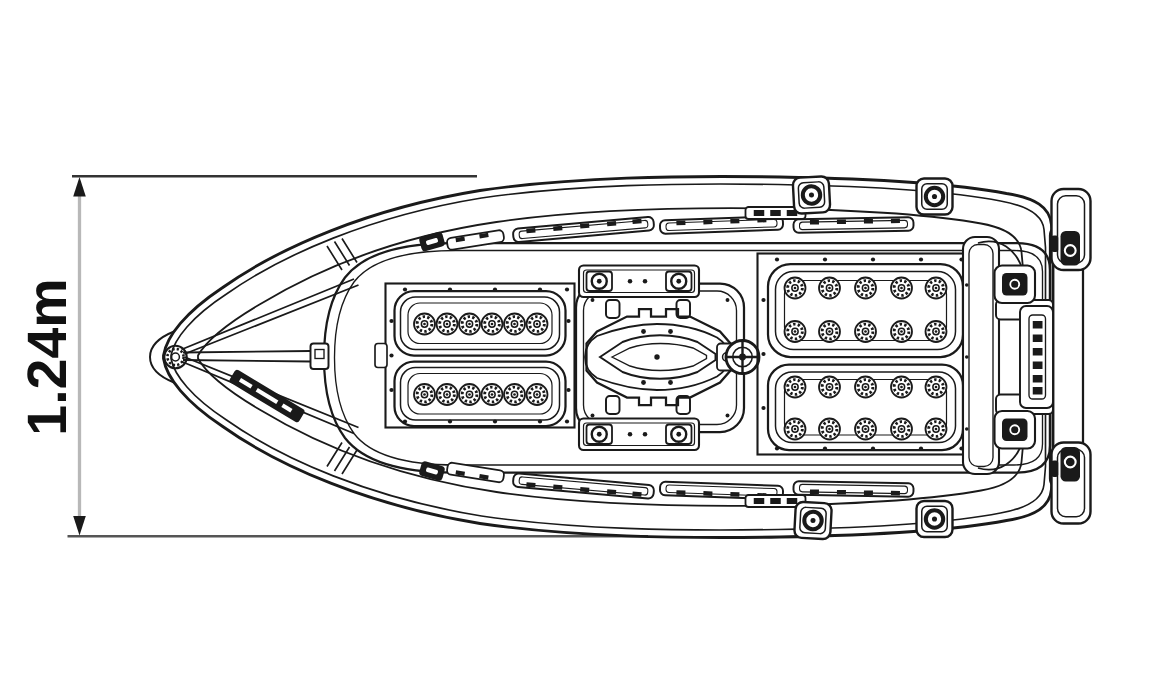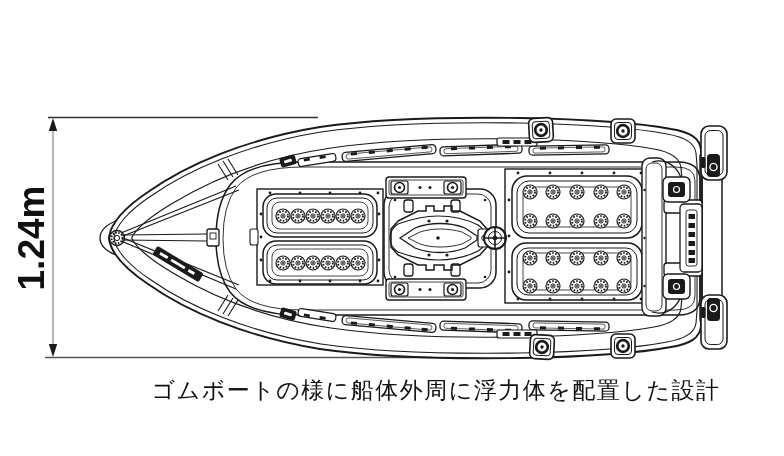--- a/index.html
+++ b/index.html
@@ -392,15 +392,14 @@
   </g>
 
   <g>
     <use href="#cleat" transform="translate(541,130) rotate(-3)"></use>
     <use href="#cleat" transform="translate(623,131)"></use>
     <use href="#cleat" transform="translate(542,347) rotate(3)"></use>
     <use href="#cleat" transform="translate(623,346)"></use>
   </g>
 </svg>
 
-<div class="caption">ゴムボートの様に船体外周に浮力体を配置した設計</div>
 
 </div>
 
 </body></html>

